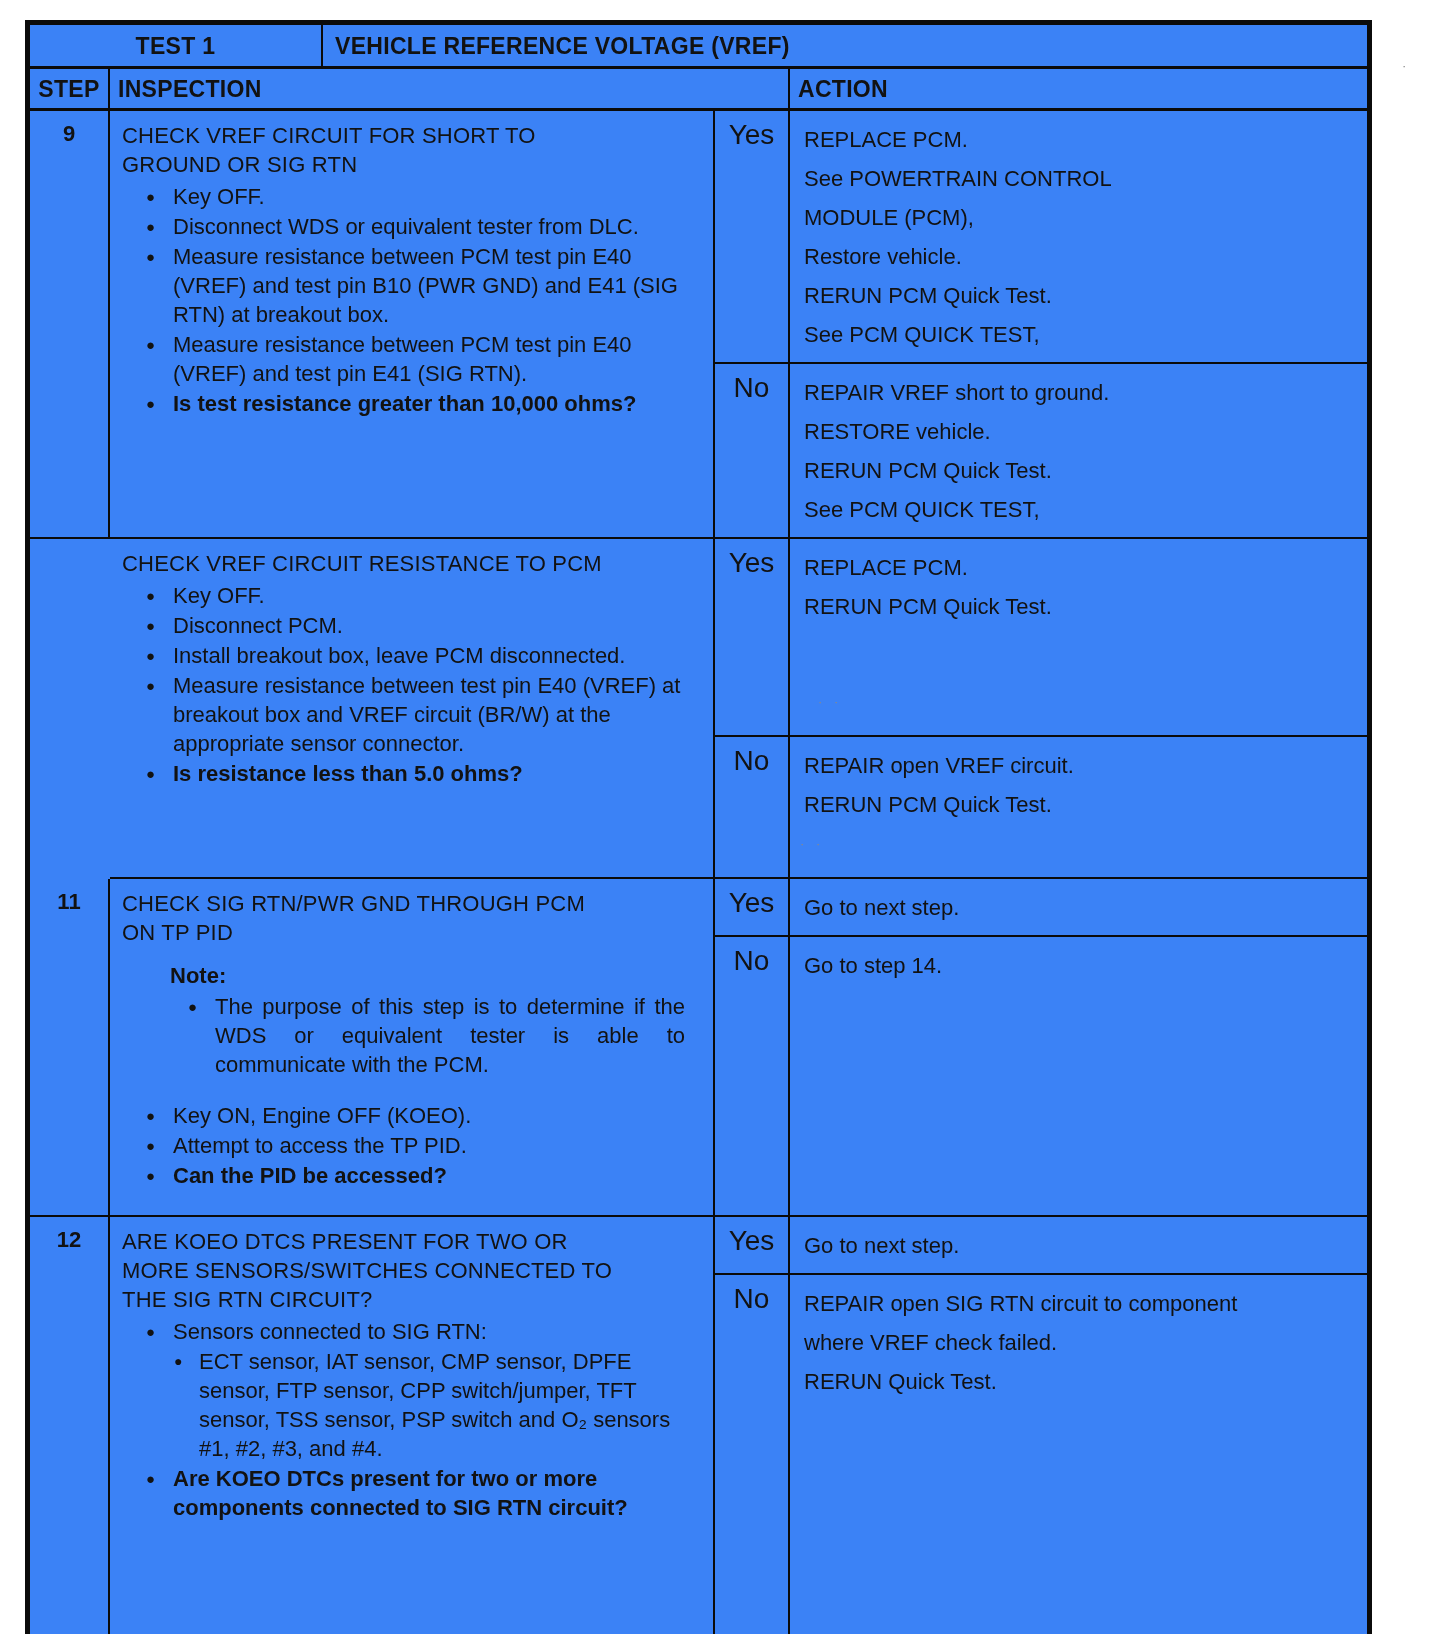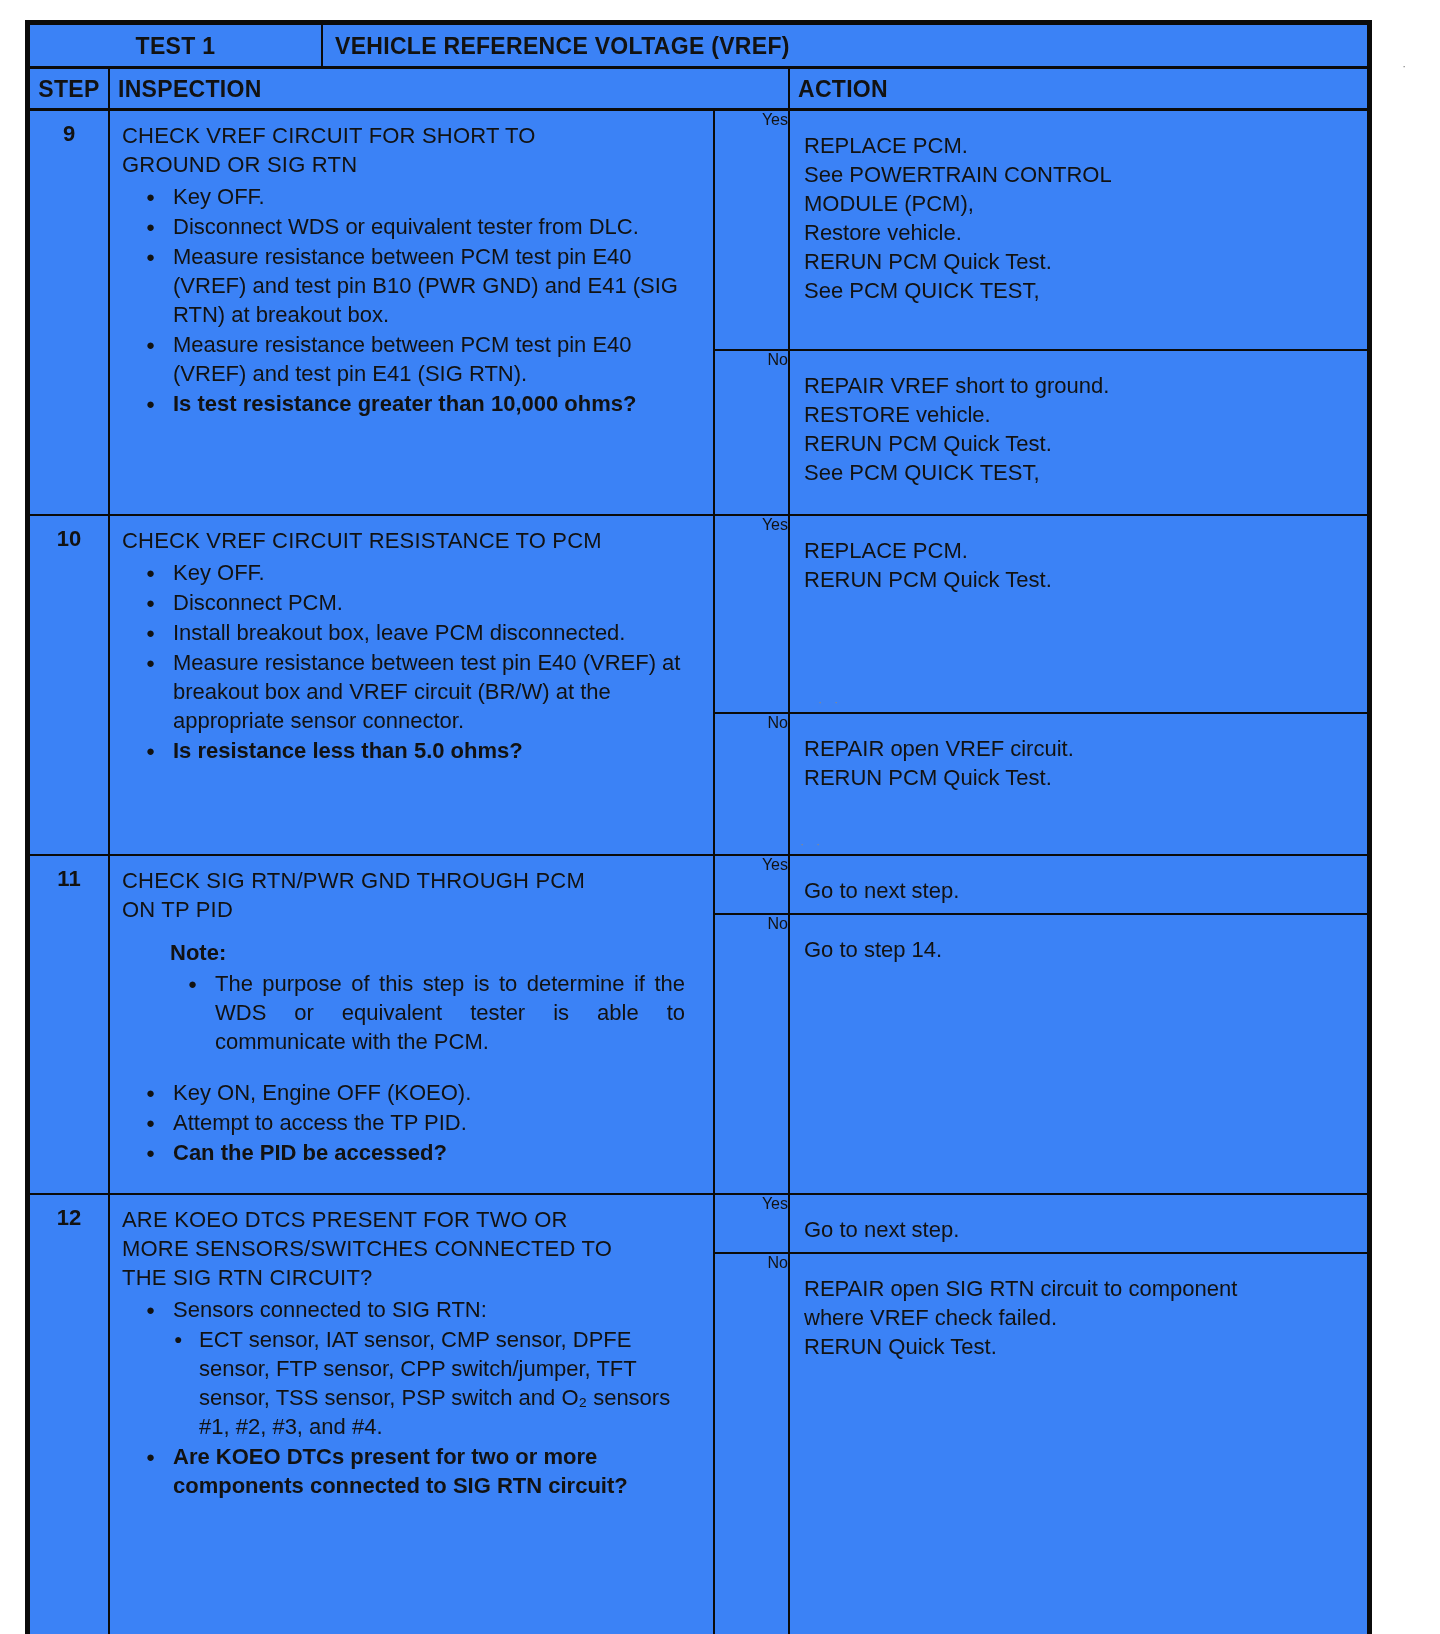--- a/index.html
+++ b/index.html
@@ -81,28 +81,29 @@
   .bullet.sub { padding-left: 52px; }
   .bullet.sub .dot { width: 25px; flex: 0 0 25px; font-size: 14px; }
   .bold { font-weight: 700; }
 
   .note { margin-left: 48px; margin-top: 14px; }
   .note .bullet { padding-left: 18px; margin-top: 2px; }
   .note .btxt { text-align: justify; }
   .bullets.after-note { margin-top: 22px; }
 
   .yn {
-    font-size: 16px;
-    text-align: right;
+    font-size: 28px;
+    text-align: center;
+    padding-top: 8px;
   }
 
   .act {
     font-size: 22px;
-    line-height: 29px;
-    padding: 20px 12px 8px 14px;
+    line-height: 39px;
+    padding: 9px 12px 8px 14px;
     white-space: pre-line;
   }
 
   .speck {
     position: absolute;
     color: #8a8a8a;
     font-size: 13px;
     letter-spacing: 4px;
     user-select: none;
   }
@@ -166,21 +167,20 @@
 Restore vehicle.
 RERUN PCM Quick Test.
 See PCM QUICK TEST,</div>
 
     <div class="cell yn" style="grid-area:4/4/5/5">No</div>
     <div class="cell no-r act" style="grid-area:4/5/5/6">REPAIR VREF short to ground.
 RESTORE vehicle.
 RERUN PCM Quick Test.
 See PCM QUICK TEST,</div>
 
-    <div class="cell stepnum" style="grid-area:5/1/7/2">10</div>
 
     <div class="cell insp" style="grid-area:5/2/7/4">
       <div class="insp-title">CHECK VREF CIRCUIT RESISTANCE TO PCM</div>
       <div class="bullets">
         <div class="bullet">
           <span class="dot">●</span>
           <span class="btxt">Key OFF.</span>
         </div>
         <div class="bullet">
           <span class="dot">●</span>

